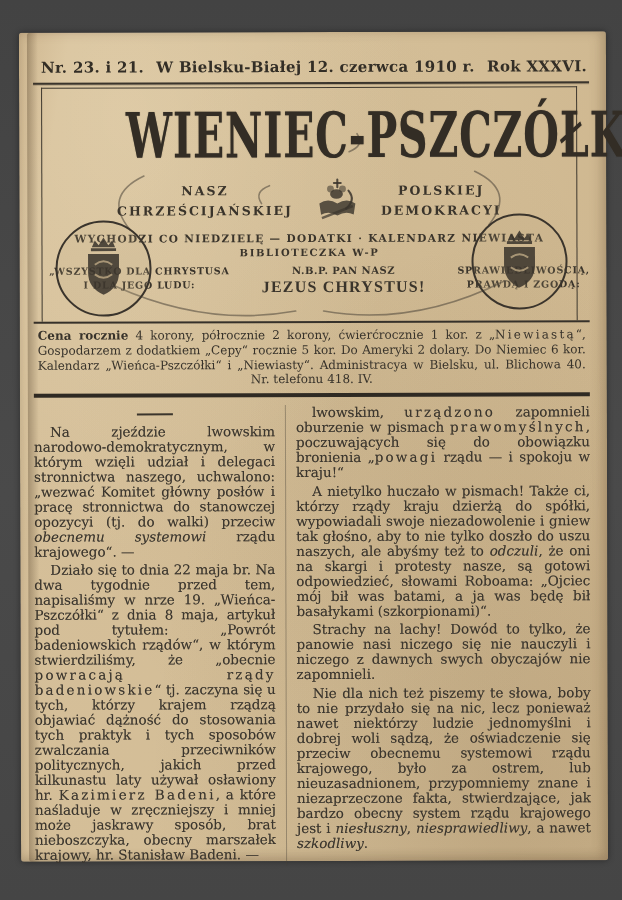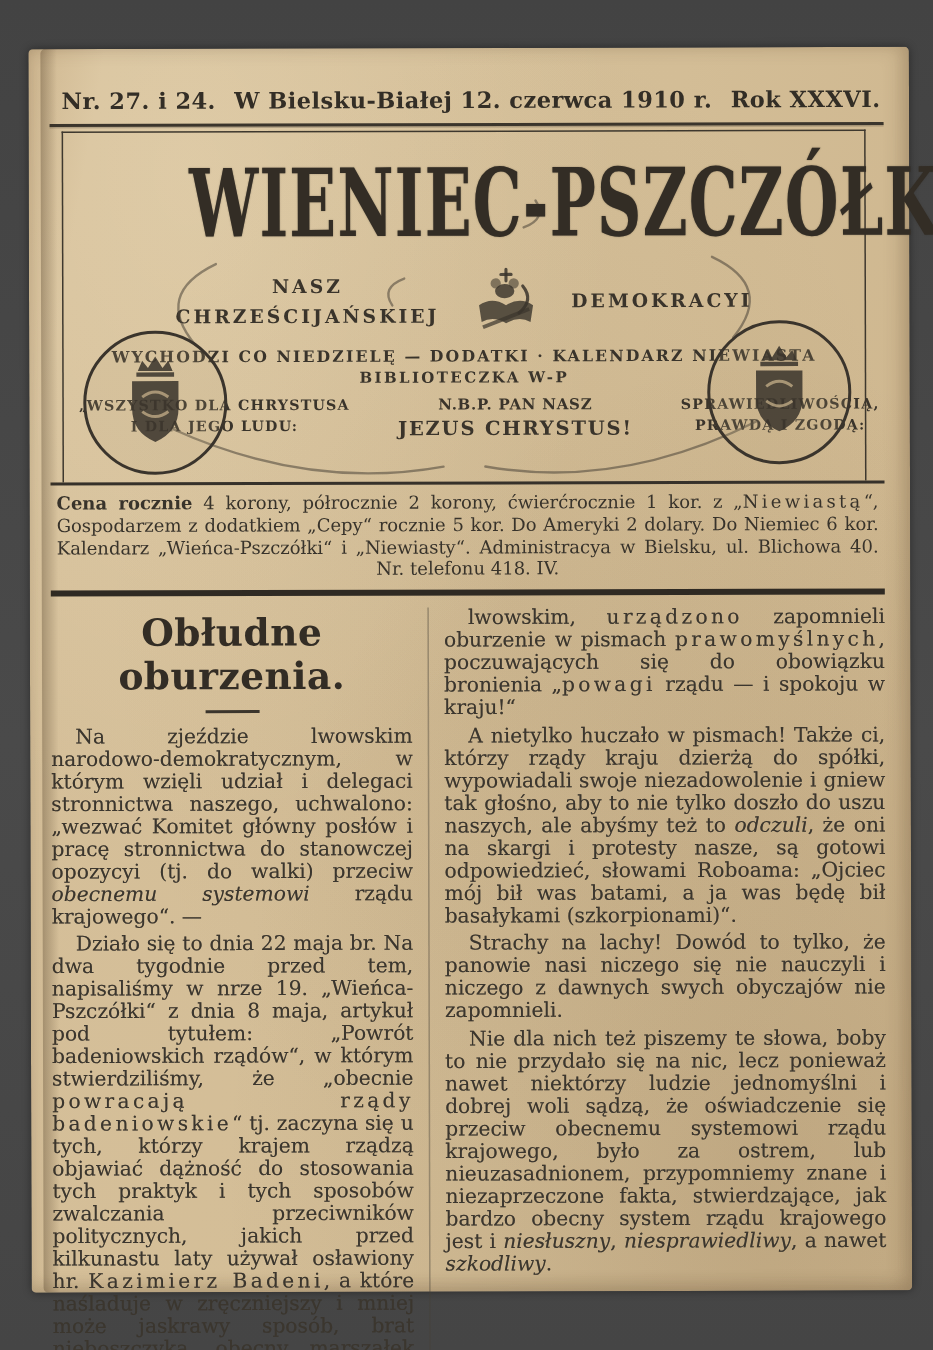--- a/index.html
+++ b/index.html
@@ -33,21 +33,21 @@
     color:#332d25;transform:scale(.76,1.16);transform-origin:center top;
     text-shadow:0 0 1px rgba(51,45,37,.55);}
   .mast-sub-row{display:flex;justify-content:center;align-items:center;gap:16px;margin-top:14px;height:50px;}
   .sub-col{font-weight:bold;letter-spacing:2px;font-size:12.5px;color:#3a342b;text-align:center;line-height:20px;}
   .motto-wrap{margin-top:6px;}
   .mast-line1{text-align:center;font-weight:bold;font-size:10.5px;letter-spacing:1.4px;color:#3a342b;}
   .mast-line2{text-align:center;font-weight:bold;font-size:10px;letter-spacing:1.6px;margin-top:3px;color:#3a342b;}
   .motto-row{display:flex;justify-content:center;align-items:flex-start;gap:12px;margin-top:6px;padding:0 104px;}
   .motto-cell{font-weight:bold;font-size:9.5px;letter-spacing:.8px;line-height:14px;color:#3a342b;text-align:center;white-space:nowrap;padding-left:20px;}
   .motto-center .small{font-size:10px;letter-spacing:.5px;}
-  .motto-center .main{font-size:13px;letter-spacing:1.2px;margin-top:2px;}
+  .motto-center .main{font-size:16px;letter-spacing:1.2px;margin-top:2px;font-family:Liberation Serif, serif;}
   .crest{position:absolute;width:92px;height:92px;border:2px solid #3a342c;border-radius:50%;
     display:flex;align-items:center;justify-content:center;background:rgba(190,165,125,.15);}
   .crest-left{left:13px;top:132px;}
   .crest-right{right:9px;top:126px;}
   .flourishes{position:absolute;left:0;top:0;width:100%;height:100%;pointer-events:none;}
   
   .price-block{margin:0 2px;border-top:2.5px solid #36312a;border-bottom:4px solid #2f2a23;
     padding:5px 4px 6px 4px;font-size:12px;line-height:14.8px;text-align:justify;text-align-last:center;color:#38332b;}
   
   .article-cols{display:flex;margin-top:8px;padding:0 2px;}
@@ -61,21 +61,21 @@
   .seg-sp{letter-spacing:2.2px;}
   .seg-b{font-weight:bold;}
 </style>
 </head>
 <body>
 
 <div class="page">
   <div class="crease"></div>
 
   <div class="dateline">
-    <span>Nr. 27. i 24.</span>
+    <span>Nr. 23. i 21.</span>
     <span>W Bielsku-Białej 12. czerwca 1910 r.</span>
     <span>Rok XXXVI.</span>
   </div>
   <div class="rule-full"></div>
 
   <div class="mast-box">
     <svg class="flourishes" viewBox="0 0 536 234" preserveAspectRatio="none">
       <g fill="none" stroke="#4a4338" stroke-opacity="0.55" stroke-width="1.6" stroke-linecap="round">
         <path d="M88 142 q-28 -34 14 -54"></path>
         <path d="M448 138 q28 -34 -14 -54"></path>
@@ -101,20 +101,21 @@
             <path d="M28 7 h8"></path>
           <path d="M45 16 q9 11 -3 21"></path>
         </g>
         <ellipse cx="31" cy="20" rx="7.5" ry="5.5" fill="#3a342c" fill-opacity=".82"></ellipse>
         <circle cx="24" cy="14" r="4" fill="#3a342c" fill-opacity=".55"></circle>
         <circle cx="38" cy="14" r="4" fill="#3a342c" fill-opacity=".55"></circle>
         <path d="M11 31 q10 -7 21 0 q11 -7 21 0 l-2 13 q-9 -5 -19 1 q-10 -6 -19 -1 z" fill="#3a342c" fill-opacity=".8"></path>
         <path d="M14 48 l36 -14" stroke="#3a342c" stroke-opacity=".7" stroke-width="3"></path>
       </svg>
       <div class="sub-col">
+        <div>POLSKIEJ</div>
         <div>DEMOKRACYI</div>
       </div>
     </div>
 
     <div class="motto-wrap">
       <div class="mast-line1">WYCHODZI CO NIEDZIELĘ — DODATKI · KALENDARZ NIEWIASTA</div>
       <div class="mast-line2">BIBLIOTECZKA W-P</div>
       <div class="motto-row">
         <div class="motto-cell">
           <div>„WSZYSTKO DLA CHRYSTUSA</div>
@@ -150,21 +151,20 @@
         </g>
         <path d="M21 32 q9 -7 18 0 M21 42 q9 7 18 0" stroke="#cdb68f" stroke-width="2" fill="none" stroke-opacity=".7"></path>
       </svg>
     </div>
   </div>
 
   <div class="price-block"><span class="seg-b">Cena rocznie</span><span class="seg-n"> 4 korony, półrocznie 2 korony, ćwierćrocznie 1 kor. z „</span><span class="seg-sp">Niewiastą</span><span class="seg-n">“, Gospodarzem z dodatkiem „Cepy“ rocznie 5 kor. Do Ameryki 2 dolary.  Do Niemiec 6 kor. Kalendarz „Wieńca-Pszczółki“ i „Niewiasty“. Administracya w Bielsku, ul. Blichowa 40. Nr. telefonu 418. IV.</span></div>
 
   <div class="article-cols">
     <div class="col-left">
-      <h1>Obłudne oburzenia.</h1>
       <div class="title-divider"></div>
       <p class="para"><span class="seg-n">Na zjeździe lwowskim narodowo-demokratycznym, w którym wzięli udział i delegaci stronnictwa naszego, uchwalono: „wezwać Komitet główny posłów i pracę stronnictwa do stanowczej opozycyi (tj. do walki) przeciw </span><span class="seg-i">obecnemu systemowi</span><span class="seg-n"> rządu krajowego“. —</span></p>
       <p class="para"><span class="seg-n">Działo się to dnia 22 maja br. Na dwa tygodnie przed tem, napisaliśmy w nrze 19. „Wieńca-Pszczółki“ z dnia 8 maja, artykuł pod tytułem: „Powrót badeniowskich rządów“, w którym stwierdziliśmy, że „obecnie </span><span class="seg-sp">powracają rządy badeniowskie</span><span class="seg-n">“ tj. zaczyna się u tych, którzy krajem rządzą objawiać dążność do stosowania tych praktyk i tych sposobów zwalczania przeciwników politycznych, jakich przed kilkunastu laty używał osławiony hr. </span><span class="seg-sp">Kazimierz Badeni</span><span class="seg-n">, a które naśladuje w zręczniejszy i mniej może jaskrawy sposób, brat nieboszczyka, obecny marszałek krajowy, hr. Stanisław Badeni. —</span></p>
 
     </div>
     <div class="col-right">
       <p class="para"><span class="seg-n">lwowskim, </span><span class="seg-sp">urządzono</span><span class="seg-n"> zapomnieli oburzenie w pismach </span><span class="seg-sp">prawomyślnych</span><span class="seg-n">, poczuwających się do obowiązku bronienia „</span><span class="seg-sp">powagi</span><span class="seg-n"> rządu — i spokoju w kraju!“</span></p>
       <p class="para"><span class="seg-n">A nietylko huczało w pismach! Także ci, którzy rządy kraju dzierżą do spółki, wypowiadali swoje niezadowolenie i gniew tak głośno, aby to nie tylko doszło do uszu naszych, ale abyśmy też to </span><span class="seg-i">odczuli</span><span class="seg-n">, że oni na skargi i protesty nasze, są gotowi odpowiedzieć, słowami Roboama: „Ojciec mój bił was batami, a ja was będę bił basałykami (szkorpionami)“.</span></p>
       <p class="para"><span class="seg-n">Strachy na lachy! Dowód to tylko, że panowie nasi niczego się nie nauczyli i niczego z dawnych swych obyczajów nie zapomnieli.</span></p>
       <p class="para"><span class="seg-n">Nie dla nich też piszemy te słowa, boby to nie przydało się na nic, lecz ponieważ nawet niektórzy ludzie jednomyślni i dobrej woli sądzą, że oświadczenie się przeciw obecnemu systemowi rządu krajowego, było za ostrem, lub nieuzasadnionem, przypomniemy znane i niezaprzeczone fakta, stwierdzające, jak bardzo obecny system rządu krajowego jest i </span><span class="seg-i">niesłuszny</span><span class="seg-n">, </span><span class="seg-i">niesprawiedliwy</span><span class="seg-n">, a nawet </span><span class="seg-i">szkodliwy</span><span class="seg-n">.</span></p>

